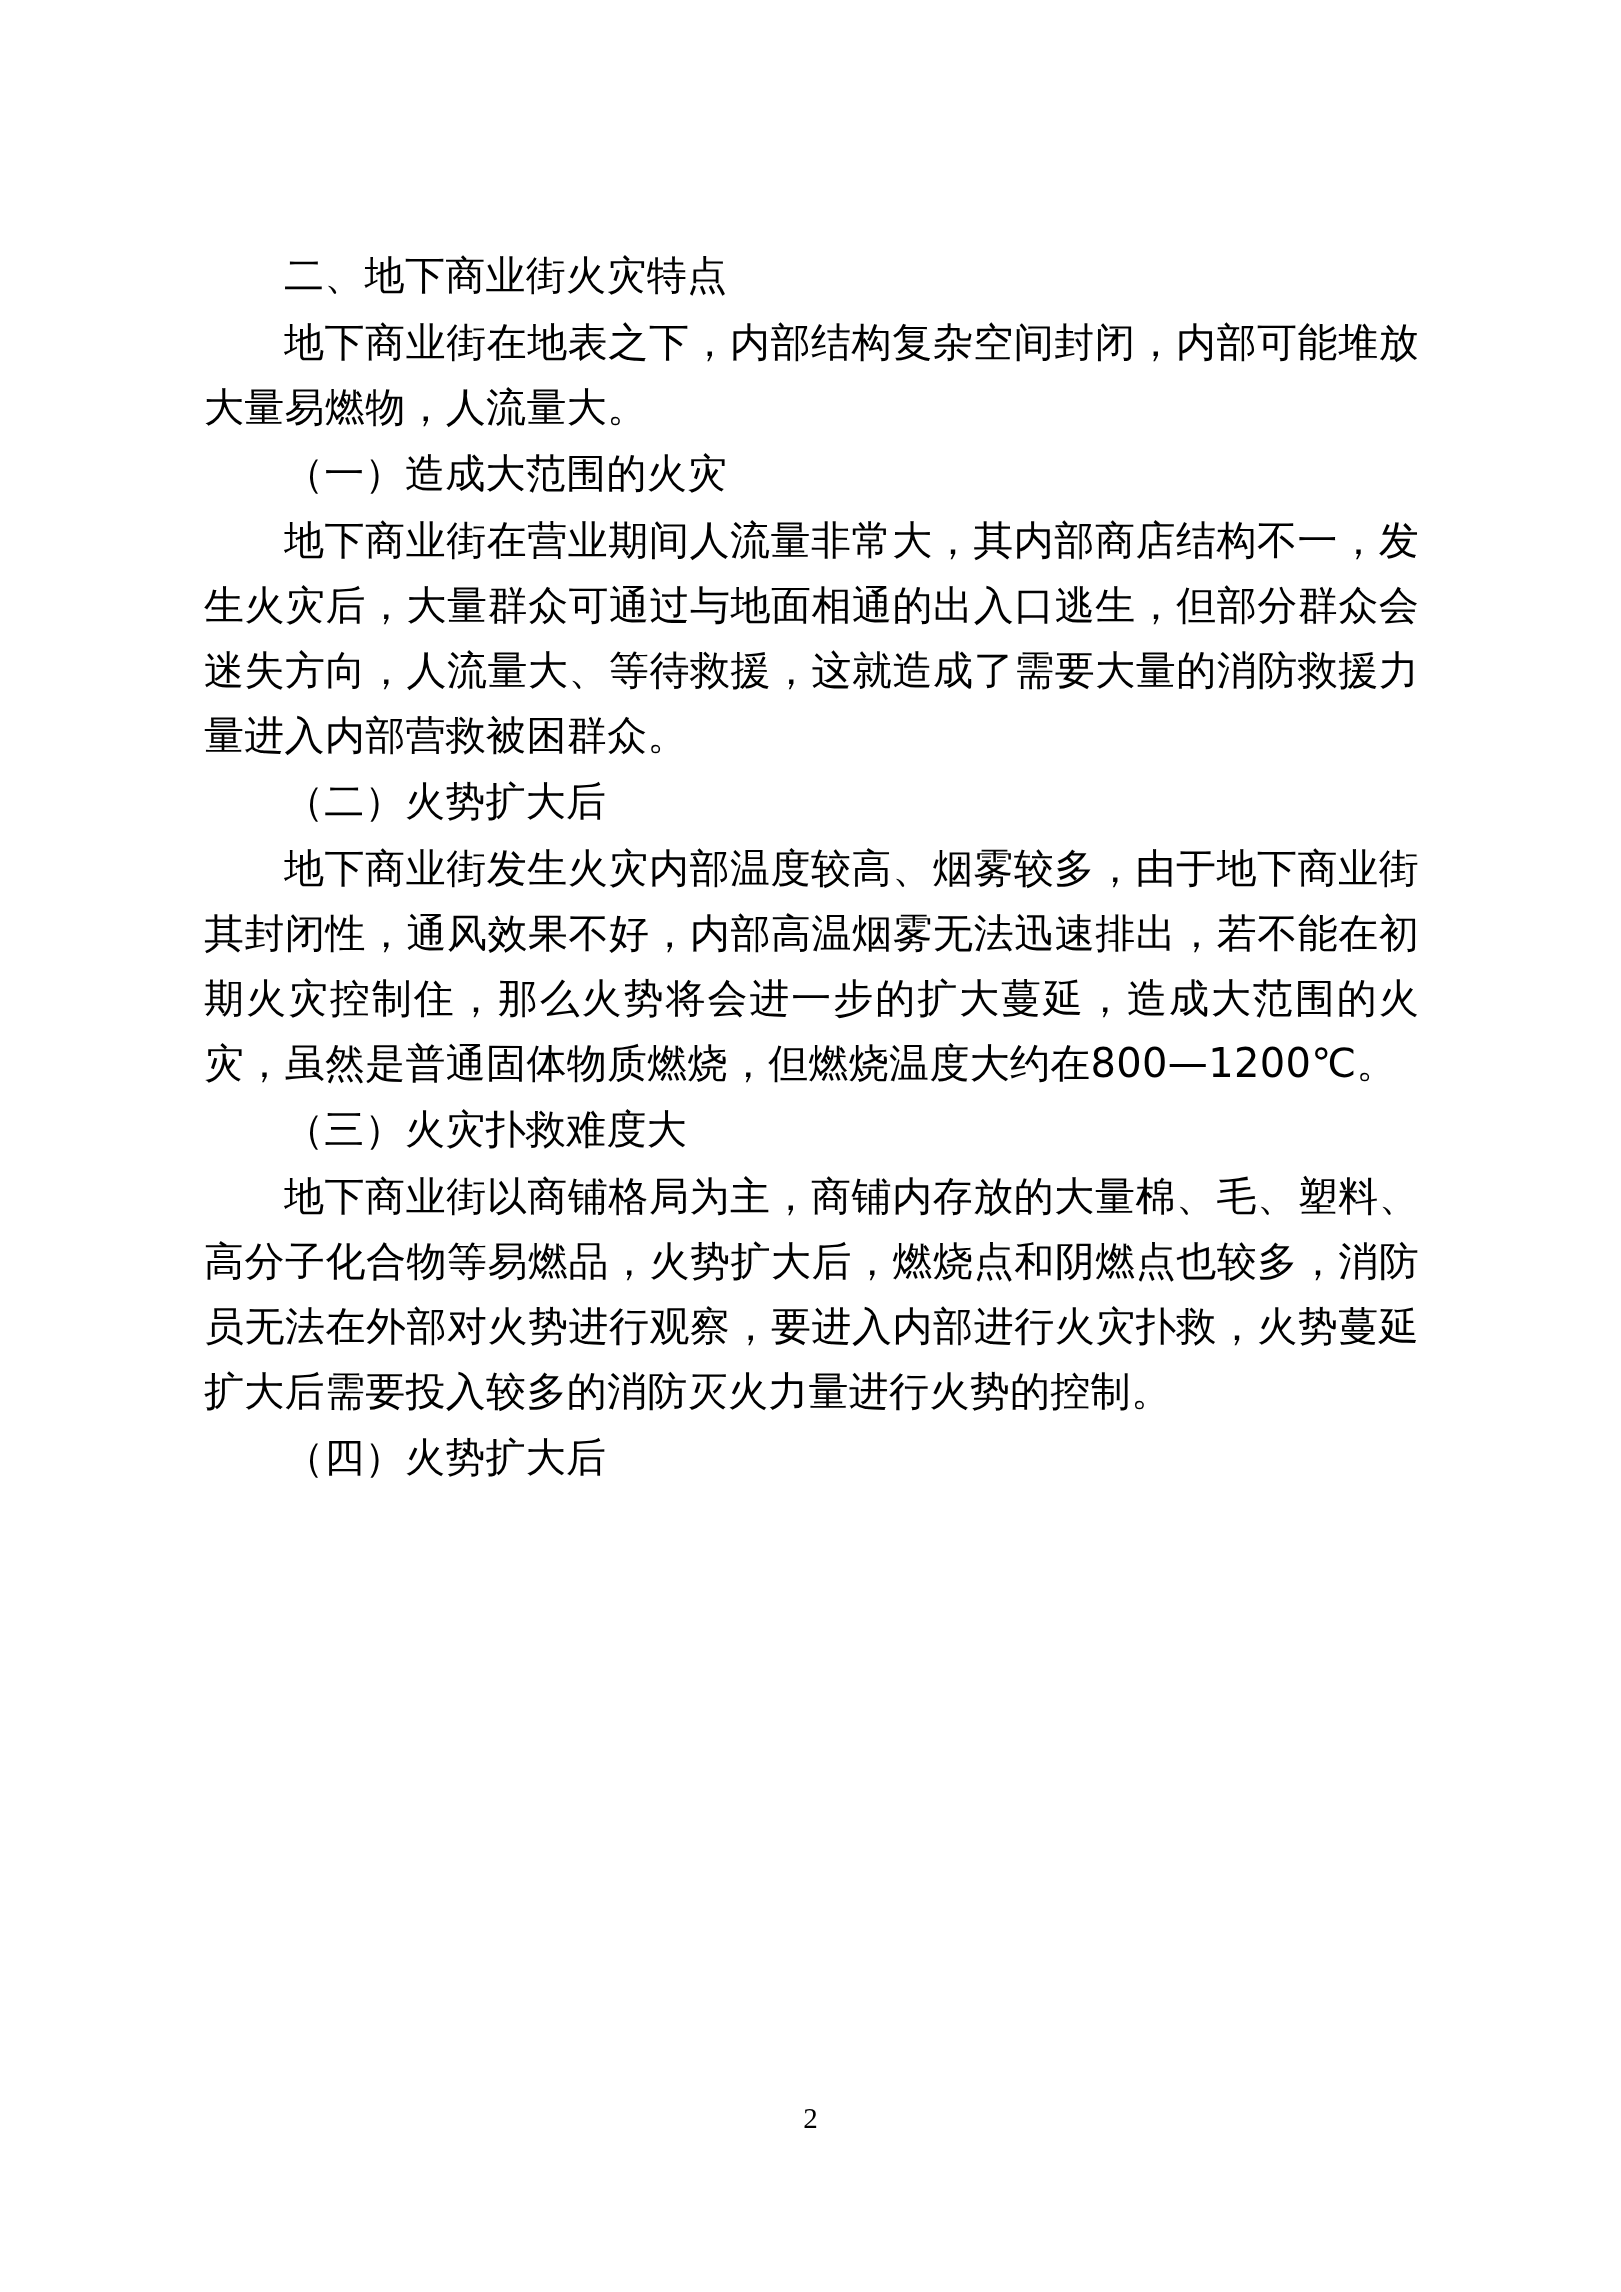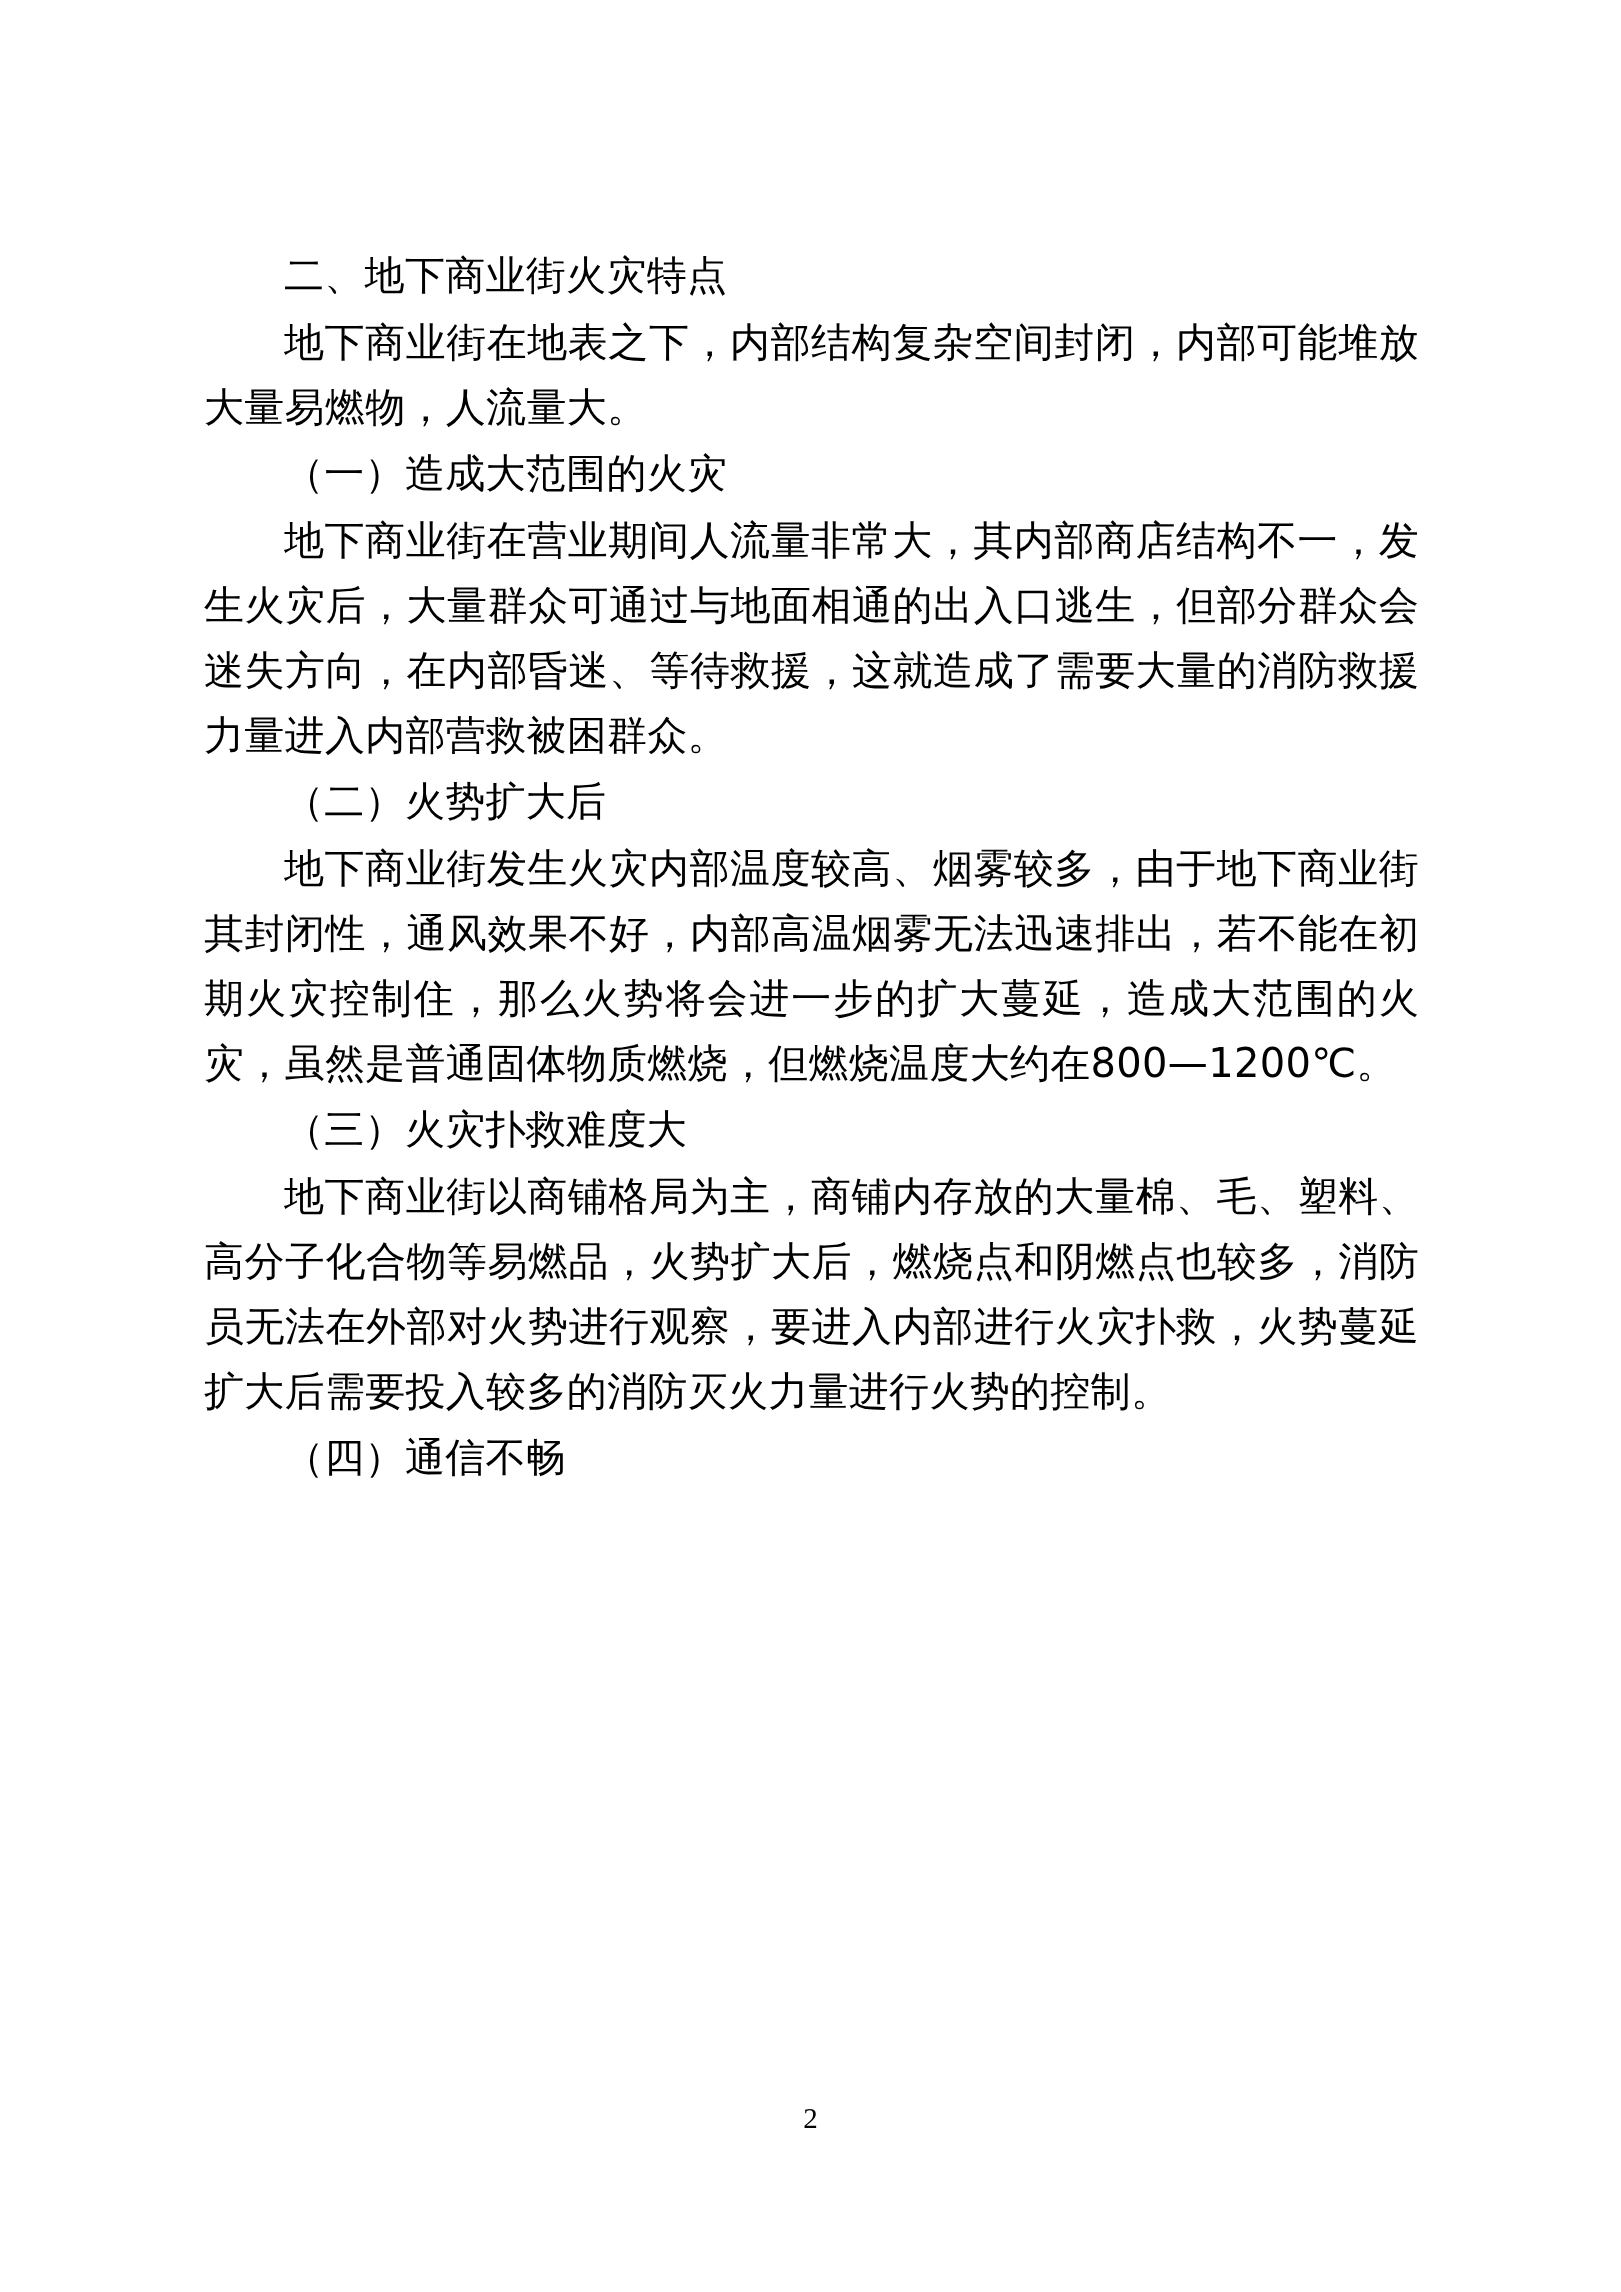--- a/index.html
+++ b/index.html
@@ -51,22 +51,22 @@
   }
 </style>
 </head>
 <body>
 
 <div class="page">
   <div class="content">
     <p class="para heading">二、地下商业街火灾特点</p>
     <p class="para indent">地下商业街在地表之下，内部结构复杂空间封闭，内部可能堆放大量易燃物，人流量大。</p>
     <p class="para heading">（一）造成大范围的火灾</p>
-    <p class="para indent">地下商业街在营业期间人流量非常大，其内部商店结构不一，发生火灾后，大量群众可通过与地面相通的出入口逃生，但部分群众会迷失方向，在内部昏迷、等待救援，这就造成了需要大量的消防救援力量进入内部营救被困群众。</p>
+    <p class="para indent">地下商业街在营业期间人流量非常大，其内部商店结构不一，发生火灾后，大量群众可通过与地面相通的出入口逃生，但部分群众会迷失方向，人流量大、等待救援，这就造成了需要大量的消防救援力量进入内部营救被困群众。</p>
     <p class="para heading">（二）火势扩大后</p>
     <p class="para indent">地下商业街发生火灾内部温度较高、烟雾较多，由于地下商业街其封闭性，通风效果不好，内部高温烟雾无法迅速排出，若不能在初期火灾控制住，那么火势将会进一步的扩大蔓延，造成大范围的火灾，虽然是普通固体物质燃烧，但燃烧温度大约在800—1200℃。</p>
     <p class="para heading">（三）火灾扑救难度大</p>
     <p class="para indent">地下商业街以商铺格局为主，商铺内存放的大量棉、毛、塑料、高分子化合物等易燃品，火势扩大后，燃烧点和阴燃点也较多，消防员无法在外部对火势进行观察，要进入内部进行火灾扑救，火势蔓延扩大后需要投入较多的消防灭火力量进行火势的控制。</p>
-    <p class="para heading">（四）通信不畅</p>
+    <p class="para heading">（四）火势扩大后</p>
   </div>
   <div class="page-number">2</div>
 </div>
 
 
 </body></html>

